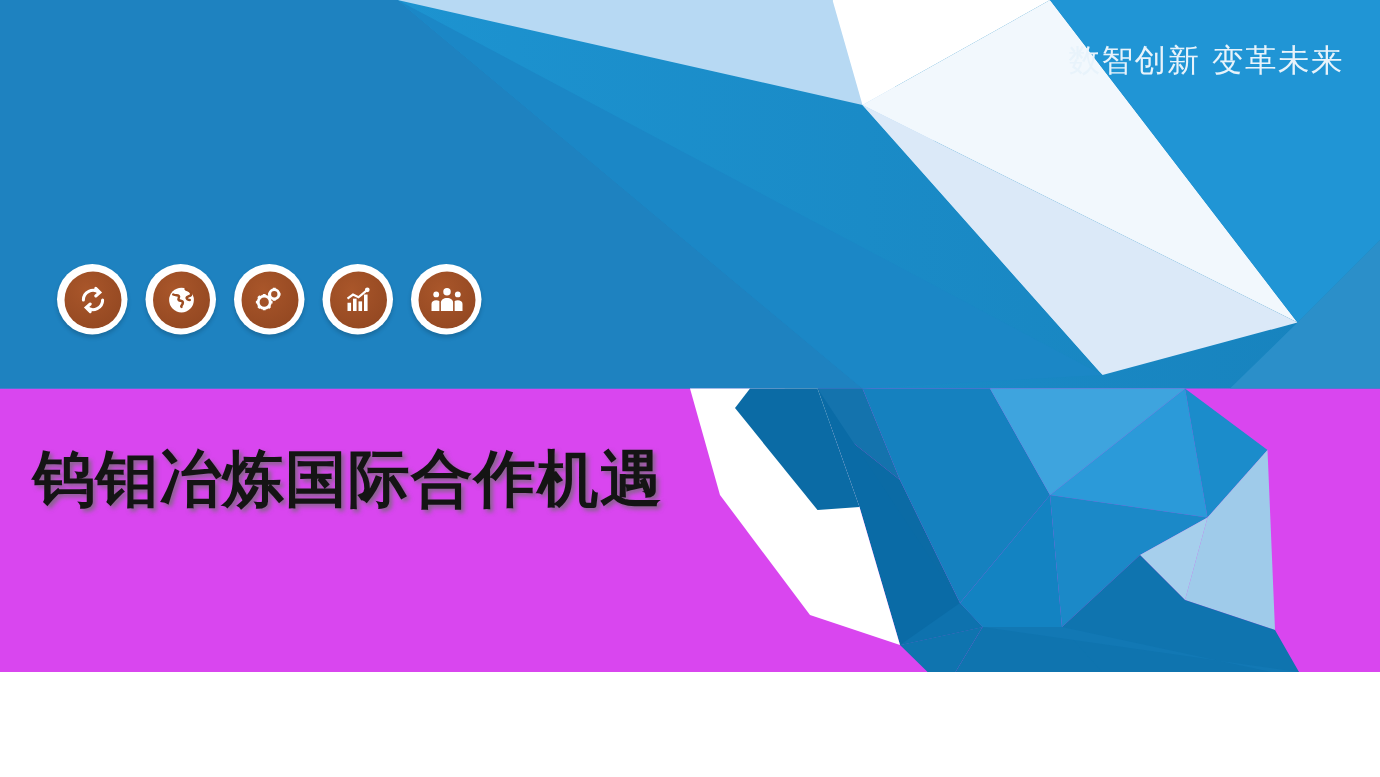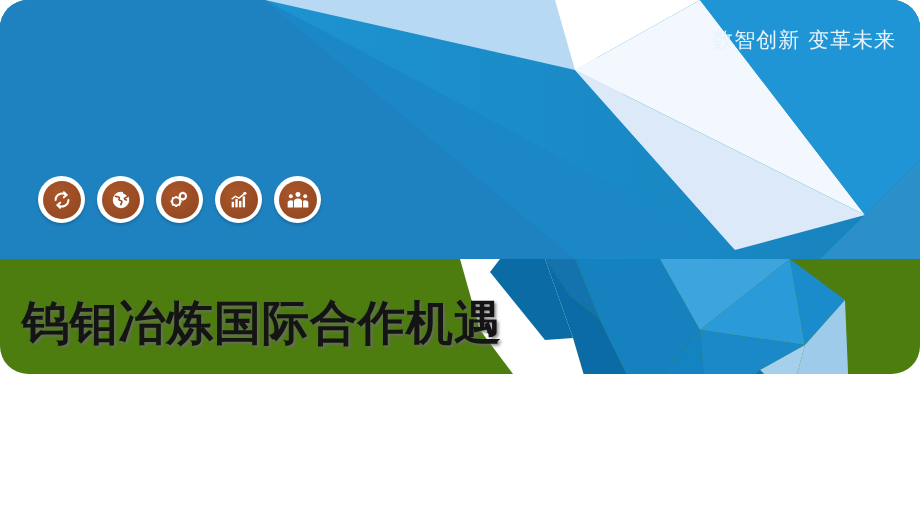--- a/index.html
+++ b/index.html
@@ -6,24 +6,23 @@
     margin: 0;
     padding: 0;
     background: #ffffff;
   }
   body {
     font-family: "Liberation Sans", sans-serif;
   }
   #slide {
     position: relative;
     width: 920px;
-    height: 374px;
+    height: 448px;
     overflow: hidden;
-    background: #4d7c0f;
-    border-radius: 28px;
+    background: #d946ef;
   }
   #bg-svg {
     position: absolute;
     left: 0;
     top: 0;
     width: 920px;
     height: 518px;
     display: block;
   }
   #tagline {
@@ -66,21 +65,21 @@
     align-items: center;
     justify-content: center;
   }
   .icon-inner svg {
     display: block;
   }
   #slide-title {
     position: absolute;
     left: 22px;
     top: 292px;
-    font-size: 47px;
+    font-size: 41px;
     font-weight: bold;
     color: #141414;
     letter-spacing: 1px;
     text-shadow: 2px 2px 3px rgba(110,110,110,0.75);
     font-family: "DejaVu Sans", "Liberation Sans", sans-serif;
     white-space: nowrap;
     z-index: 12;
   }
 </style>
 </head>

